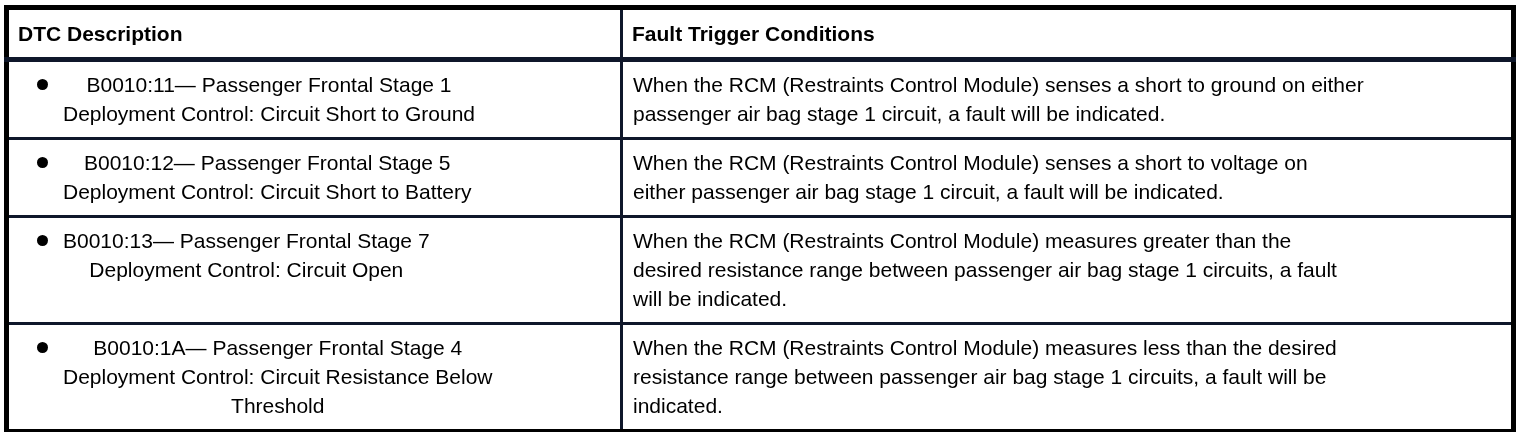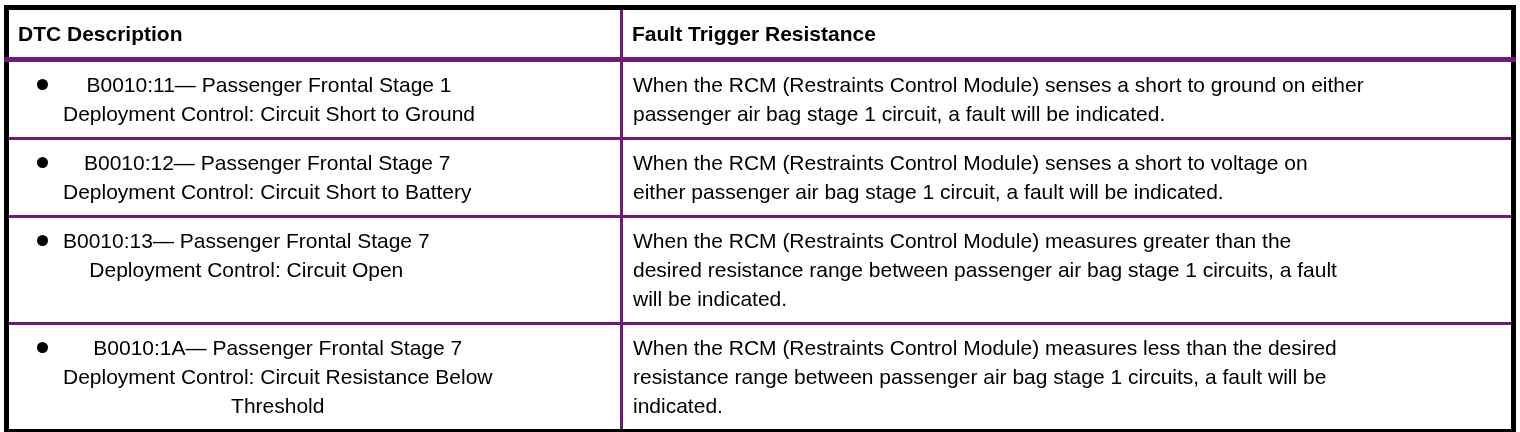--- a/index.html
+++ b/index.html
@@ -19,21 +19,21 @@
     padding: 5px 9px 4px 4px;
   }
   table.dtc-table {
     border-collapse: collapse;
     table-layout: fixed;
     width: 1507px;
     border: 5px solid #000000;
   }
   table.dtc-table th,
   table.dtc-table td {
-    border: 3px solid #701a75;
+    border: 3px solid #0f172a;
     vertical-align: top;
     text-align: left;
     font-size: 21px;
     line-height: 29px;
     box-sizing: border-box;
   }
   col.col-dtc   { width: 615px; }
   col.col-fault { width: 892px; }
 
   
@@ -74,42 +74,42 @@
 
 <div class="page">
   <table class="dtc-table">
     <colgroup>
       <col class="col-dtc">
       <col class="col-fault">
     </colgroup>
     <thead>
       <tr class="header-row">
         <th>DTC Description</th>
-        <th>Fault Trigger Resistance</th>
+        <th>Fault Trigger Conditions</th>
       </tr>
     </thead>
     <tbody>
       <tr>
         <td class="dtc-cell">
           <div class="bullet-line">
             <span class="bullet-dot"></span>
             <span class="cell-text">B0010:11— Passenger Frontal Stage 1
 Deployment Control: Circuit Short to Ground</span>
           </div>
         </td>
         <td class="fault-cell">
           <span class="cell-text">When the RCM (Restraints Control Module) senses a short to ground on either
 passenger air bag stage 1 circuit, a fault will be indicated.</span>
         </td>
       </tr>
       <tr>
         <td class="dtc-cell">
           <div class="bullet-line">
             <span class="bullet-dot"></span>
-            <span class="cell-text">B0010:12— Passenger Frontal Stage 7
+            <span class="cell-text">B0010:12— Passenger Frontal Stage 5
 Deployment Control: Circuit Short to Battery</span>
           </div>
         </td>
         <td class="fault-cell">
           <span class="cell-text">When the RCM (Restraints Control Module) senses a short to voltage on
 either passenger air bag stage 1 circuit, a fault will be indicated.</span>
         </td>
       </tr>
       <tr>
         <td class="dtc-cell">
@@ -122,21 +122,21 @@
         <td class="fault-cell">
           <span class="cell-text">When the RCM (Restraints Control Module) measures greater than the
 desired resistance range between passenger air bag stage 1 circuits, a fault
 will be indicated.</span>
         </td>
       </tr>
       <tr>
         <td class="dtc-cell">
           <div class="bullet-line">
             <span class="bullet-dot"></span>
-            <span class="cell-text">B0010:1A— Passenger Frontal Stage 7
+            <span class="cell-text">B0010:1A— Passenger Frontal Stage 4
 Deployment Control: Circuit Resistance Below
 Threshold</span>
           </div>
         </td>
         <td class="fault-cell">
           <span class="cell-text">When the RCM (Restraints Control Module) measures less than the desired
 resistance range between passenger air bag stage 1 circuits, a fault will be
 indicated.</span>
         </td>
       </tr>

